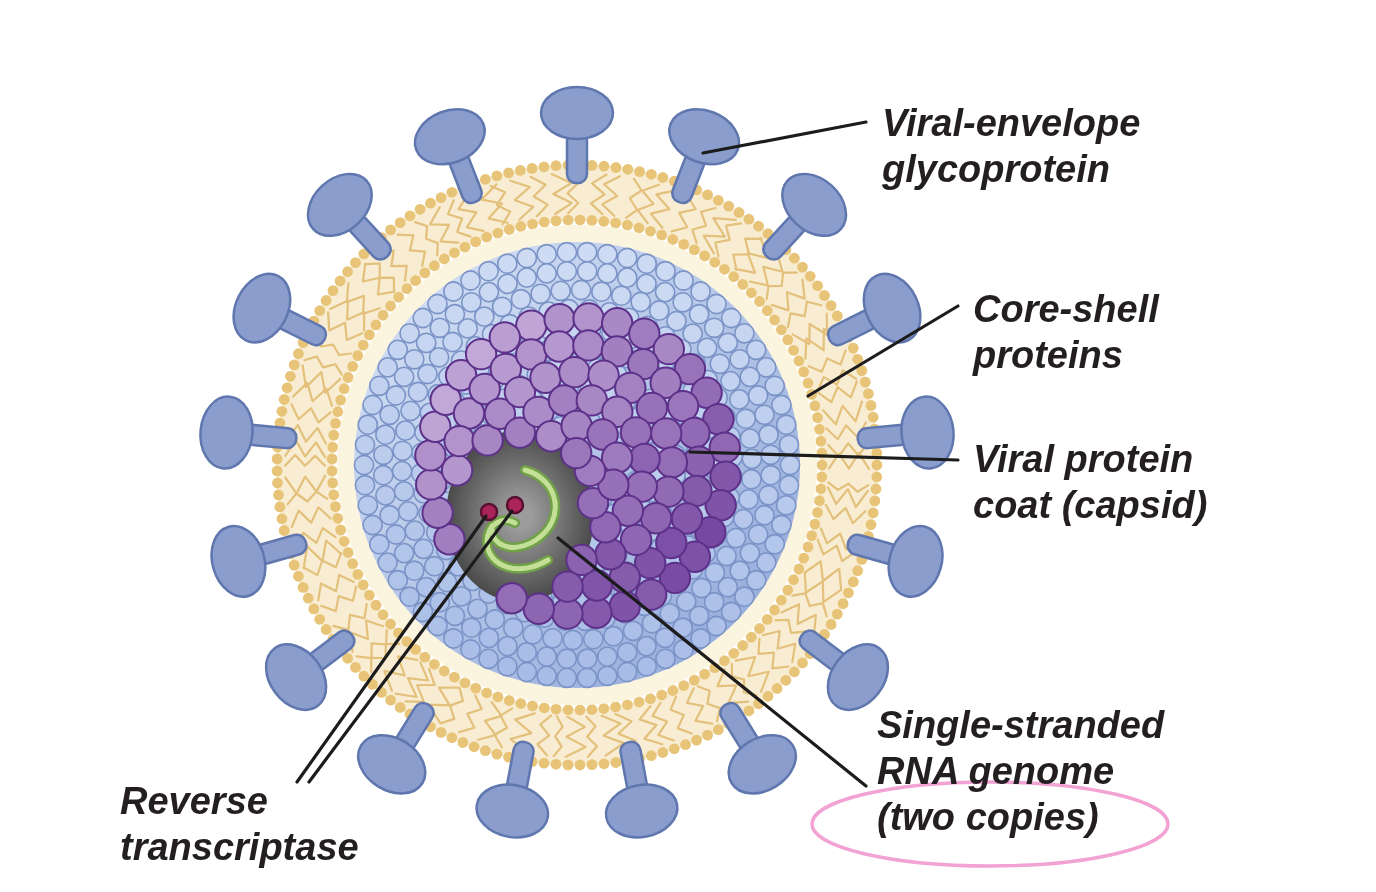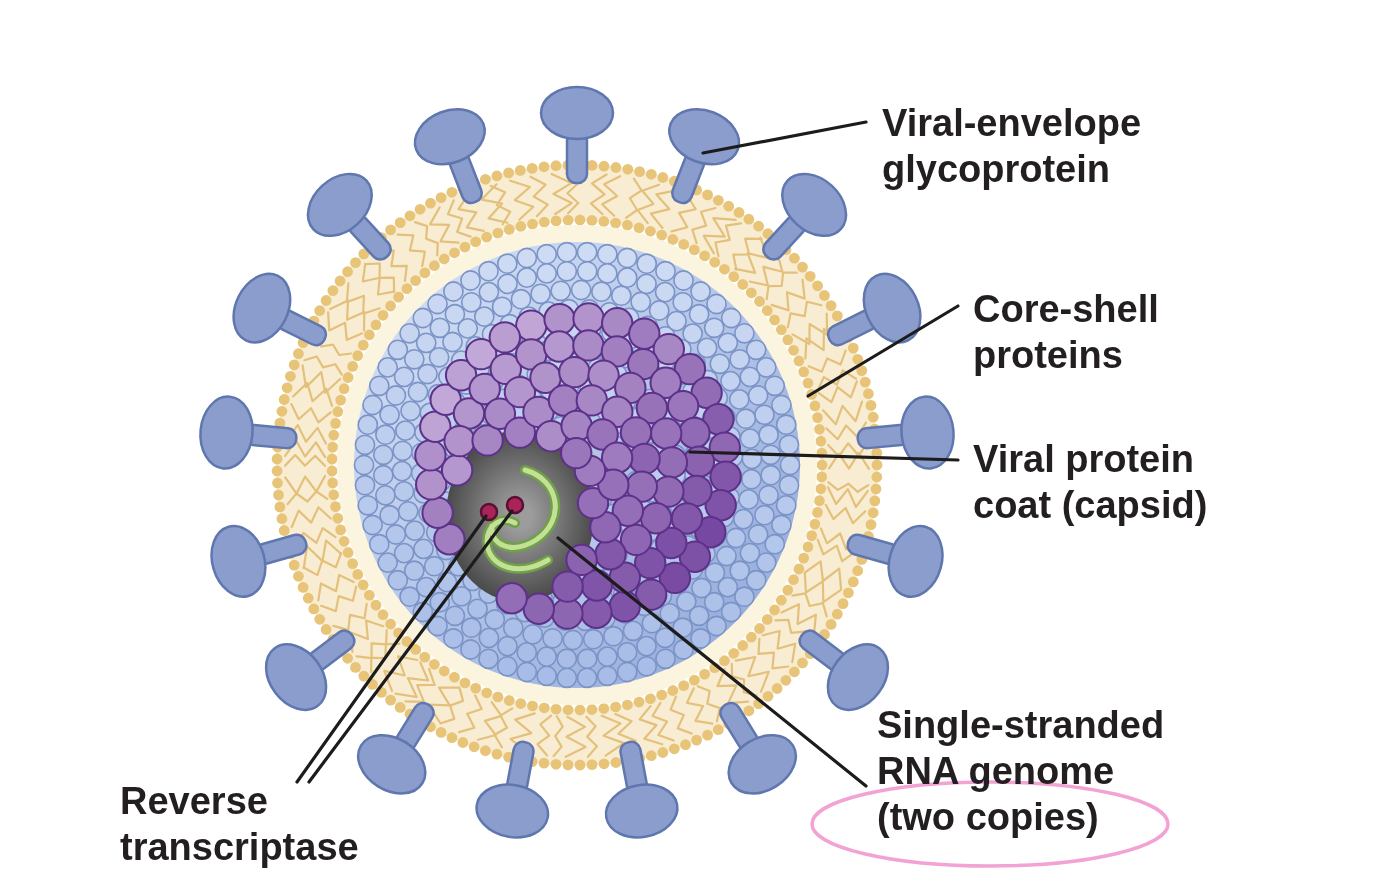--- a/index.html
+++ b/index.html
@@ -1,16 +1,16 @@
 <!DOCTYPE html>
 <html><head>
 <meta charset="utf-8">
 <style>
   html,body{margin:0;padding:0;background:#ffffff;width:1376px;height:892px;overflow:hidden;}
-  #stage{position:relative;width:1376px;height:892px;background:#ffffff;}
+  #stage{position:relative;width:1376px;height:892px;background:#ffffff;font-style:italic;}
   svg{display:block;}
   .label text{
     font-family:"Liberation Sans","DejaVu Sans",sans-serif;
     font-weight:700;
     font-size:38px;
     fill:#231f20;
   }
   .leader{
     stroke:#1c1c1c;
     stroke-width:3.2;

